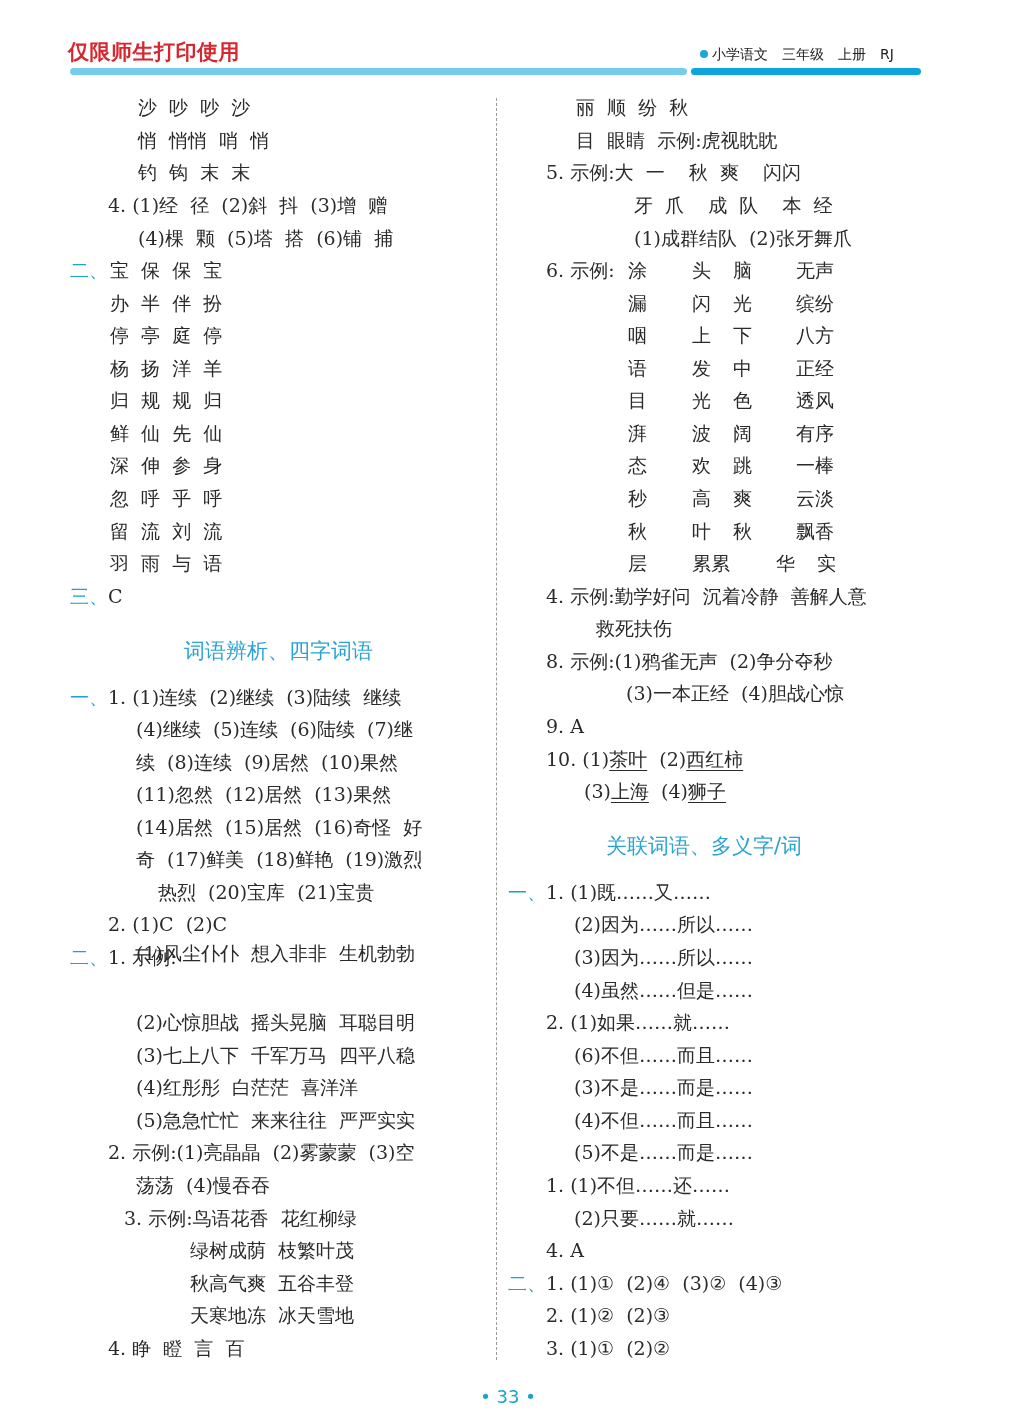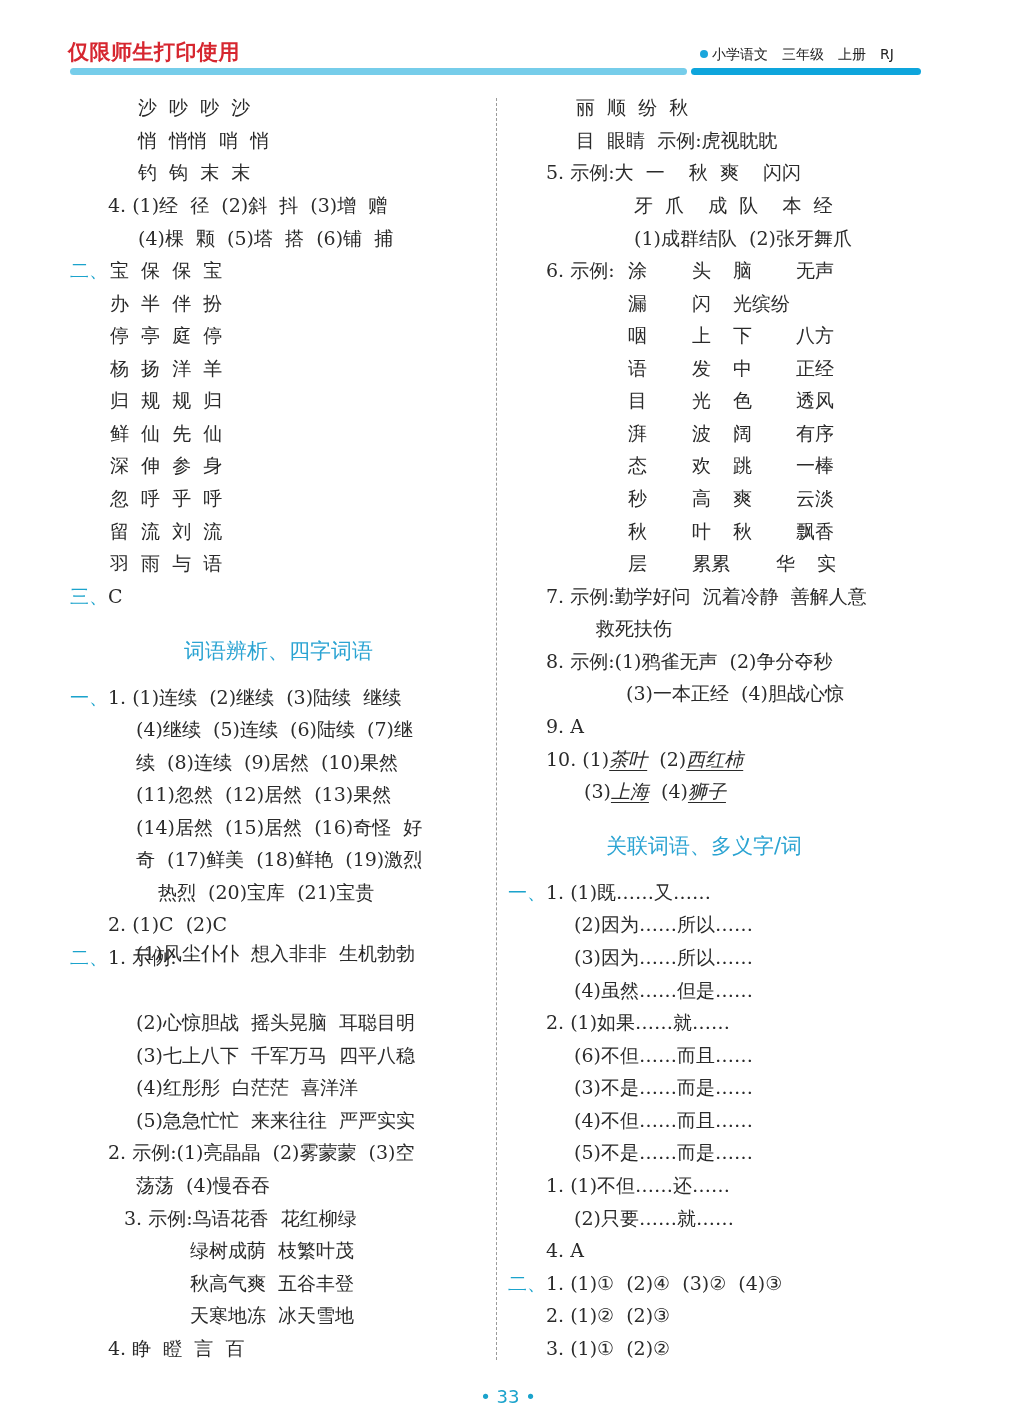--- a/index.html
+++ b/index.html
@@ -11,21 +11,21 @@
   .bar-right { position:absolute; left:691px; top:68px; width:230px; height:7px; border-radius:4px; background:#0ea5dc; }
   .hdr-meta { position:absolute; left:700px; top:46px; font-family:"DejaVu Sans","Liberation Sans",sans-serif;
               font-size:14px; color:#222; white-space:nowrap; }
   .hdr-meta .dot { display:inline-block; width:8px; height:8px; border-radius:50%; background:#1ba6dc; margin-right:4px; vertical-align:1px; }
   .hdr-meta span.seg { margin-right:14px; }
   .divider { position:absolute; left:496px; top:98px; width:0; height:1262px; border-left:1px dashed #9a9a9a; }
   .line { position:absolute; font-size:19px; white-space:pre; line-height:24px; }
   .mark { color:#1ba3cc; font-family:"DejaVu Sans","Liberation Sans",sans-serif; }
   .sect-title { position:absolute; font-family:"DejaVu Sans","Liberation Sans",sans-serif; font-size:21px;
                 color:#2aa3d2; white-space:nowrap; }
-  .u { text-decoration:underline; text-underline-offset:4px;font-style:italic; }
+  .u { text-decoration:underline; text-underline-offset:4px; }
   .page-no { position:absolute; left:0; width:1016px; top:1386px; text-align:center; font-family:"DejaVu Sans","Liberation Sans",sans-serif;
              font-size:18px; color:#1ba3cc; }
 </style>
 </head>
 <body>
 
 <div class="hdr-title">仅限师生打印使用</div>
 <div class="hdr-meta">
   <span class="dot"></span><span class="seg">小学语文</span><span class="seg">三年级</span><span class="seg">上册</span><span>RJ</span>
 </div>
@@ -91,21 +91,21 @@
 <div class="line" style="left:546px;top:258px">6. 示例:</div>
 <div>
   <div class="line" style="left:628px;top:258px">涂</div>
   <div class="line" style="left:692px;top:258px">头</div>
   <div class="line" style="left:733px;top:258px">脑</div>
   <div class="line" style="left:796px;top:258px">无声</div>
 
   <div class="line" style="left:628px;top:291px">漏</div>
   <div class="line" style="left:692px;top:291px">闪</div>
   <div class="line" style="left:733px;top:291px">光</div>
-  <div class="line" style="left:752px;top:291px">缤纷</div>
+  <div class="line" style="left:796px;top:291px">缤纷</div>
 
   <div class="line" style="left:628px;top:323px">咽</div>
   <div class="line" style="left:692px;top:323px">上</div>
   <div class="line" style="left:733px;top:323px">下</div>
   <div class="line" style="left:796px;top:323px">八方</div>
 
   <div class="line" style="left:628px;top:356px">语</div>
   <div class="line" style="left:692px;top:356px">发</div>
   <div class="line" style="left:733px;top:356px">中</div>
   <div class="line" style="left:796px;top:356px">正经</div>
@@ -134,21 +134,21 @@
   <div class="line" style="left:692px;top:519px">叶</div>
   <div class="line" style="left:733px;top:519px">秋</div>
   <div class="line" style="left:796px;top:519px">飘香</div>
 
   <div class="line" style="left:628px;top:551px">层</div>
   <div class="line" style="left:692px;top:551px">累累</div>
   <div class="line" style="left:776px;top:551px">华</div>
   <div class="line" style="left:817px;top:551px">实</div>
 </div>
 
-<div class="line" style="left:546px;top:584px">7. 示例:勤学好问  沉着冷静  善解人意</div>
+<div class="line" style="left:546px;top:584px">4. 示例:勤学好问  沉着冷静  善解人意</div>
 <div class="line" style="left:596px;top:616px">救死扶伤</div>
 <div class="line" style="left:546px;top:649px">8. 示例:(1)鸦雀无声  (2)争分夺秒</div>
 <div class="line" style="left:626px;top:681px">(3)一本正经  (4)胆战心惊</div>
 <div class="line" style="left:546px;top:714px">9. A</div>
 
 <div class="line" style="left:546px;top:747px"><span>10.</span> <span>(1)</span><span class="u">茶叶</span>  <span>(2)</span><span class="u">西红柿</span></div>
 <div class="line" style="left:584px;top:779px"><span>(3)</span><span class="u">上海</span>  <span>(4)</span><span class="u">狮子</span></div>
 
 <div class="sect-title" style="left:606px;top:832px">关联词语、多义字/词</div>
 

